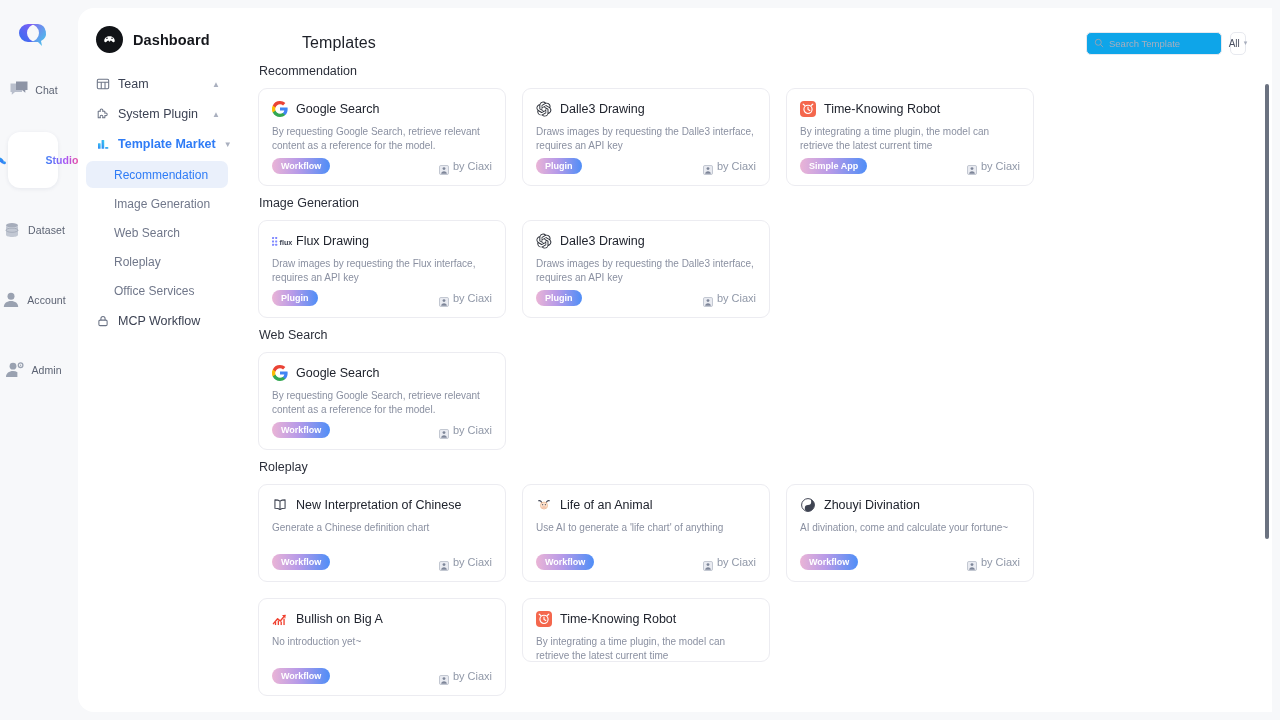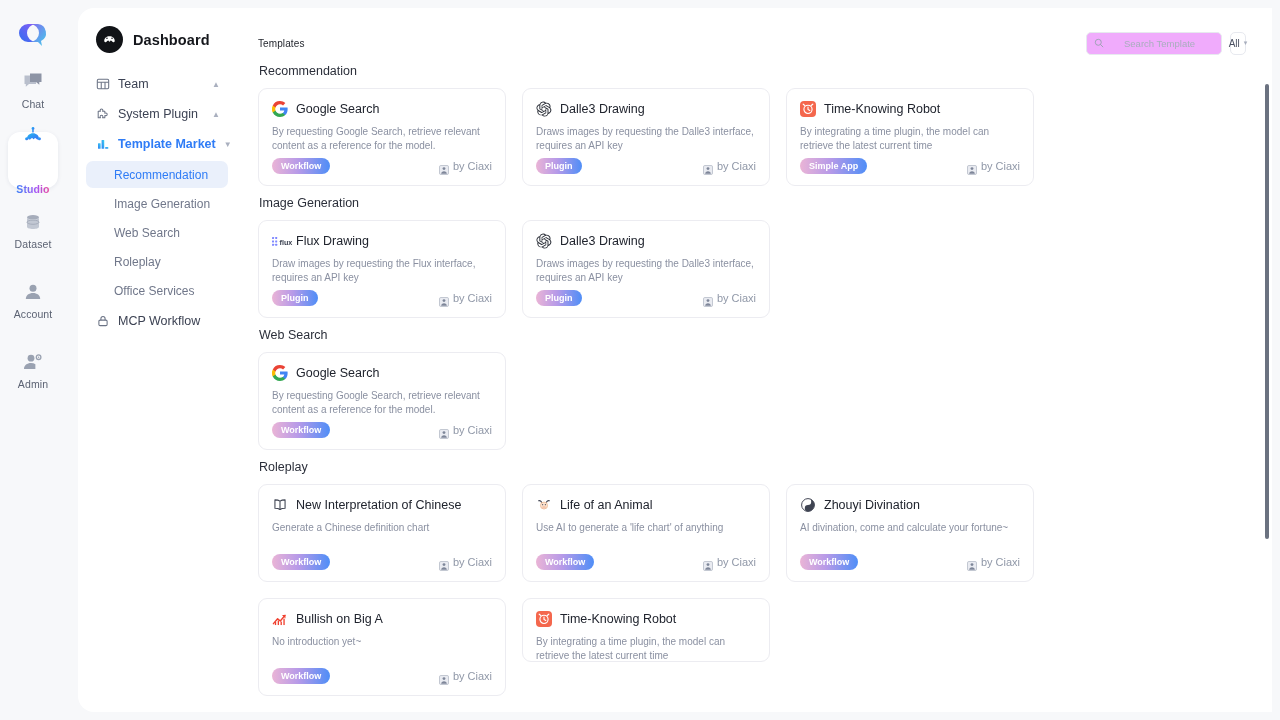--- a/index.html
+++ b/index.html
@@ -12,21 +12,21 @@
 
   
   #rail {
     position: absolute; left: 0; top: 0; width: 66px; height: 720px;
     background: #f7f8fa;
     display: flex; flex-direction: column; align-items: center;
   }
   #rail-logo { margin-top: 18px; width: 34px; height: 30px; }
   .rail-item {
     width: 50px; height: 56px; margin-top: 14px; border-radius: 12px;
-    display: flex; flex-direction: column; align-items: center; justify-content: center;
+    display: flex; align-items: center; justify-content: center;
     gap: 5px; cursor: pointer;
   }
   .rail-item.active { background: #ffffff; box-shadow: 0 1px 4px rgba(30,40,90,.08); gap: 36px; }
   .rail-ico { width: 22px; height: 22px; display: block; }
   .rail-label { font-size: 10.5px; color: #5c6373; letter-spacing: .1px; }
   .rail-item.active .rail-label {
     background: linear-gradient(90deg,#3b82f6 0%,#a855f7 60%,#ec4899 100%);
     -webkit-background-clip: text; background-clip: text; color: transparent;
     font-weight: 600;
   }
@@ -66,25 +66,25 @@
     font-size: 12px; color: #70778a; cursor: pointer;
   }
   .nav-sub.selected { background: #eaf0fb; color: #2f7cf6; }
 
   
   #content {
     position: absolute; left: 158px; top: 0; right: 0; height: 704px;
     padding: 18px 26px 0 22px;
   }
   #topbar { display: flex; align-items: center; height: 34px; }
-  #page-title { font-size: 10px; color: #1d2028; letter-spacing: .1px; }
+  #page-title { font-size: 16px; color: #1d2028; letter-spacing: .1px; margin-left: 44px; }
   #topright { margin-left: auto; display: flex; align-items: center; gap: 8px; }
   #search-box {
     width: 136px; height: 23px; border: 1px solid #e7e9ef; border-radius: 5px;
-    display: flex; align-items: center; gap: 20px; padding: 0 7px; background: #f0abfc;
+    display: flex; align-items: center; gap: 5px; padding: 0 7px; background: #0ea5e9;
   }
   #search-input {
     border: none; outline: none; font-size: 9.5px; color: #3c4253;
     width: 100%; font-family: "Liberation Sans", sans-serif; background: transparent;
   }
   #search-input::placeholder { color: #a8aebd; }
   #filter-select {
     width: 16px; height: 23px; border: 1px solid #e7e9ef; border-radius: 5px;
     display: flex; align-items: center; justify-content: center; gap: 4px;
     font-size: 10px; color: #4a5061; background: #fff; cursor: pointer;

